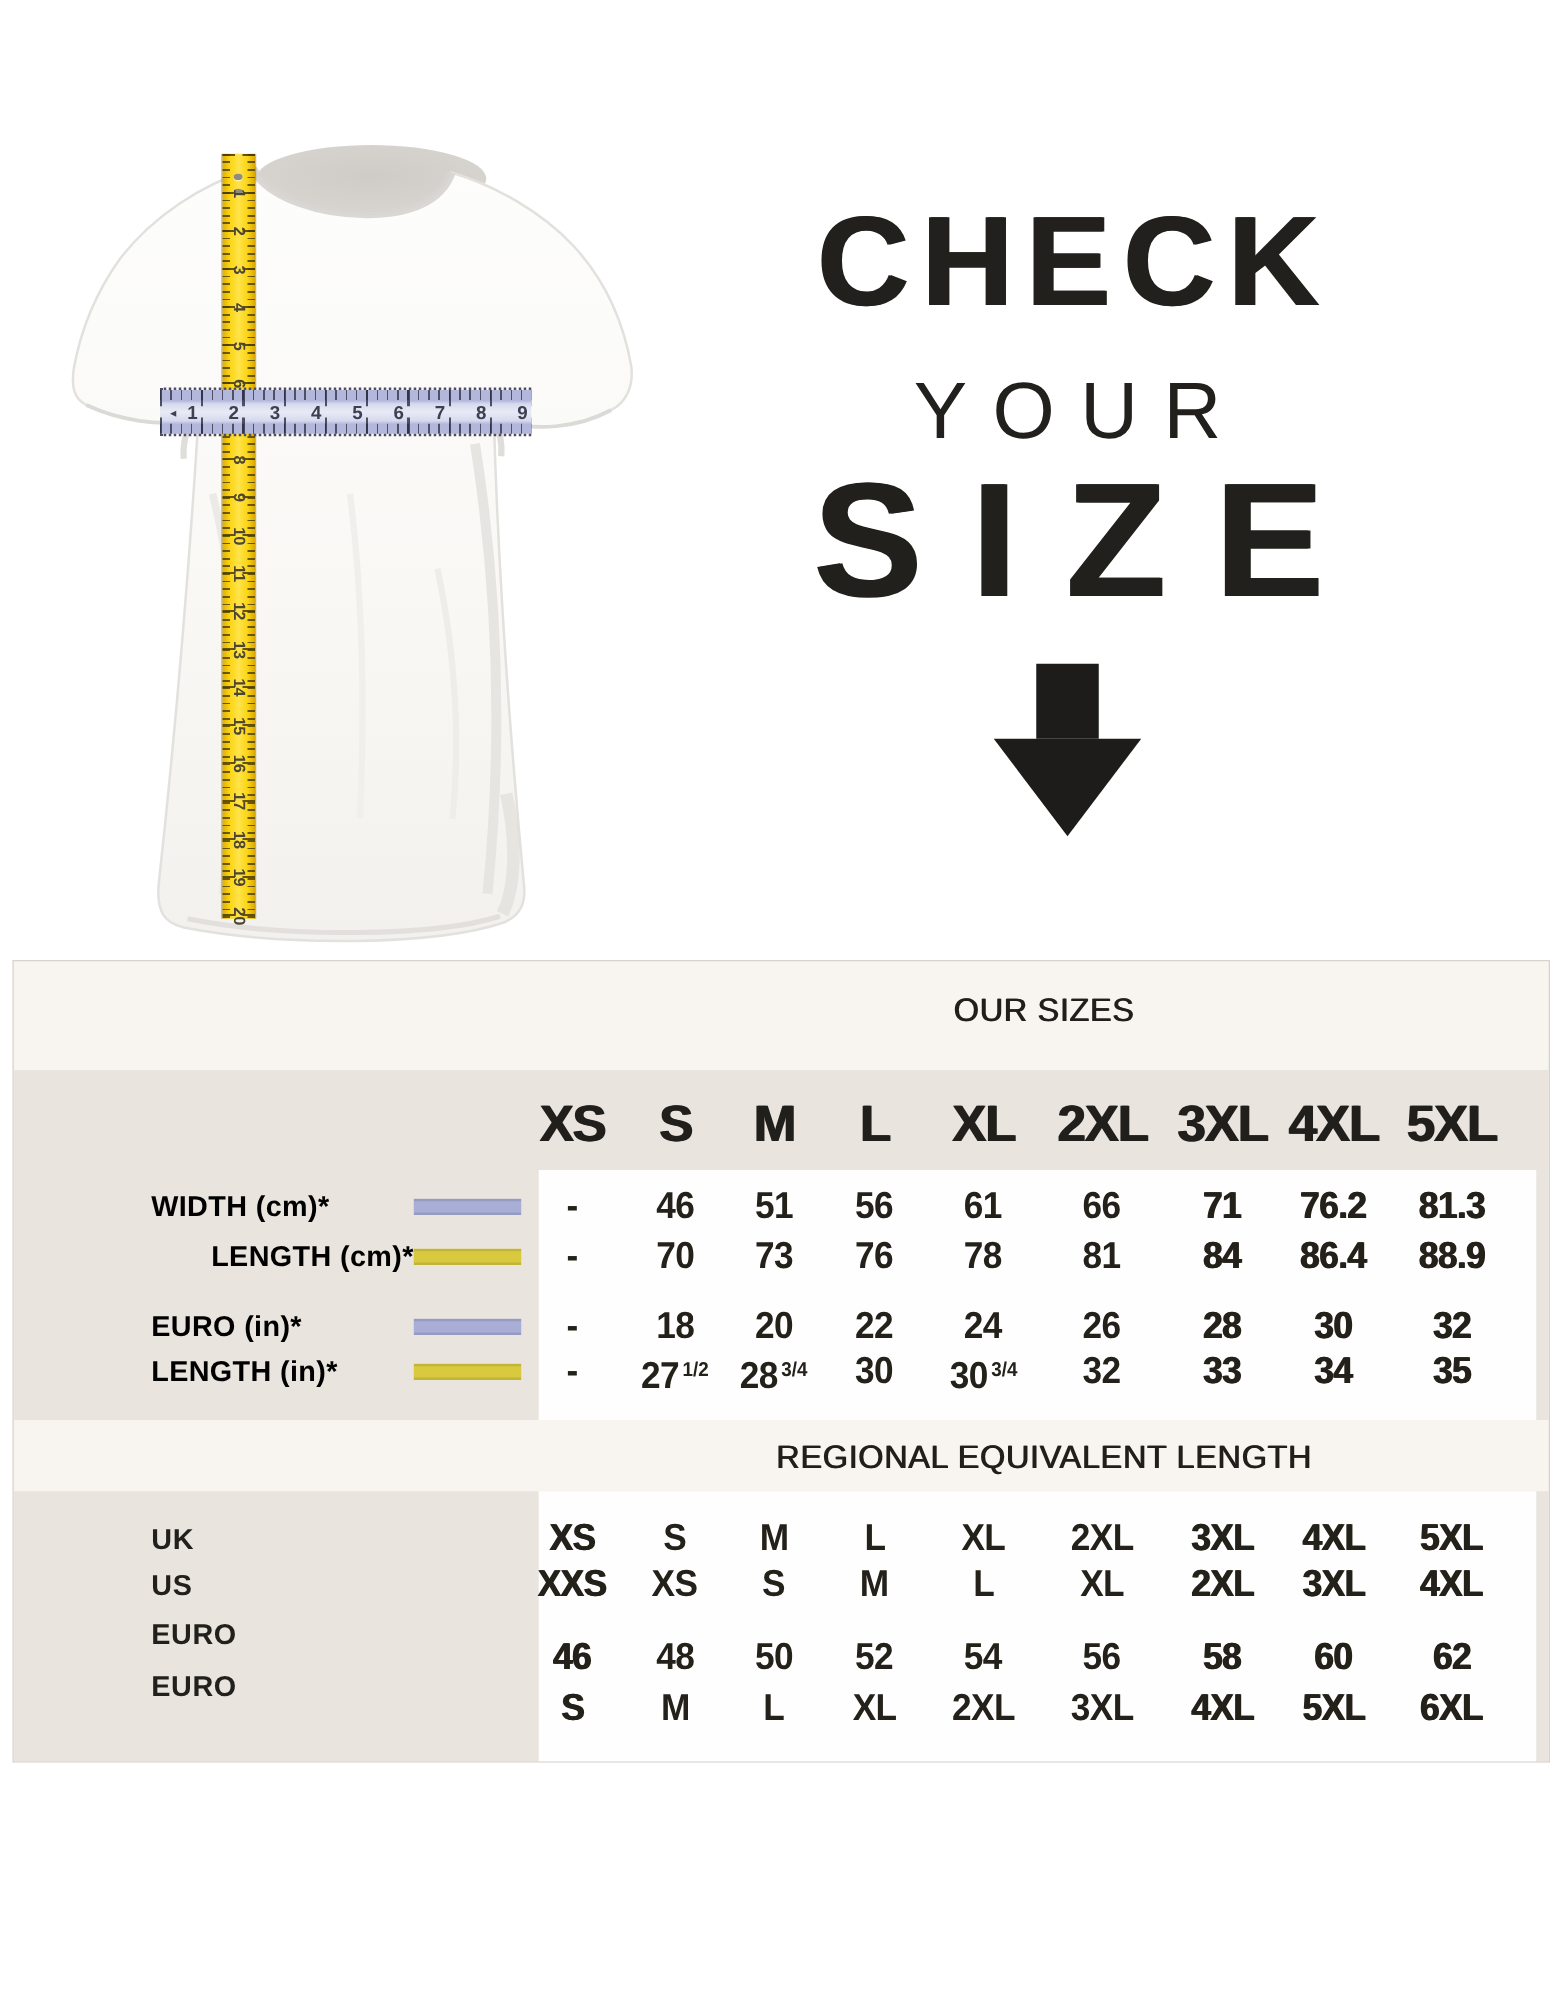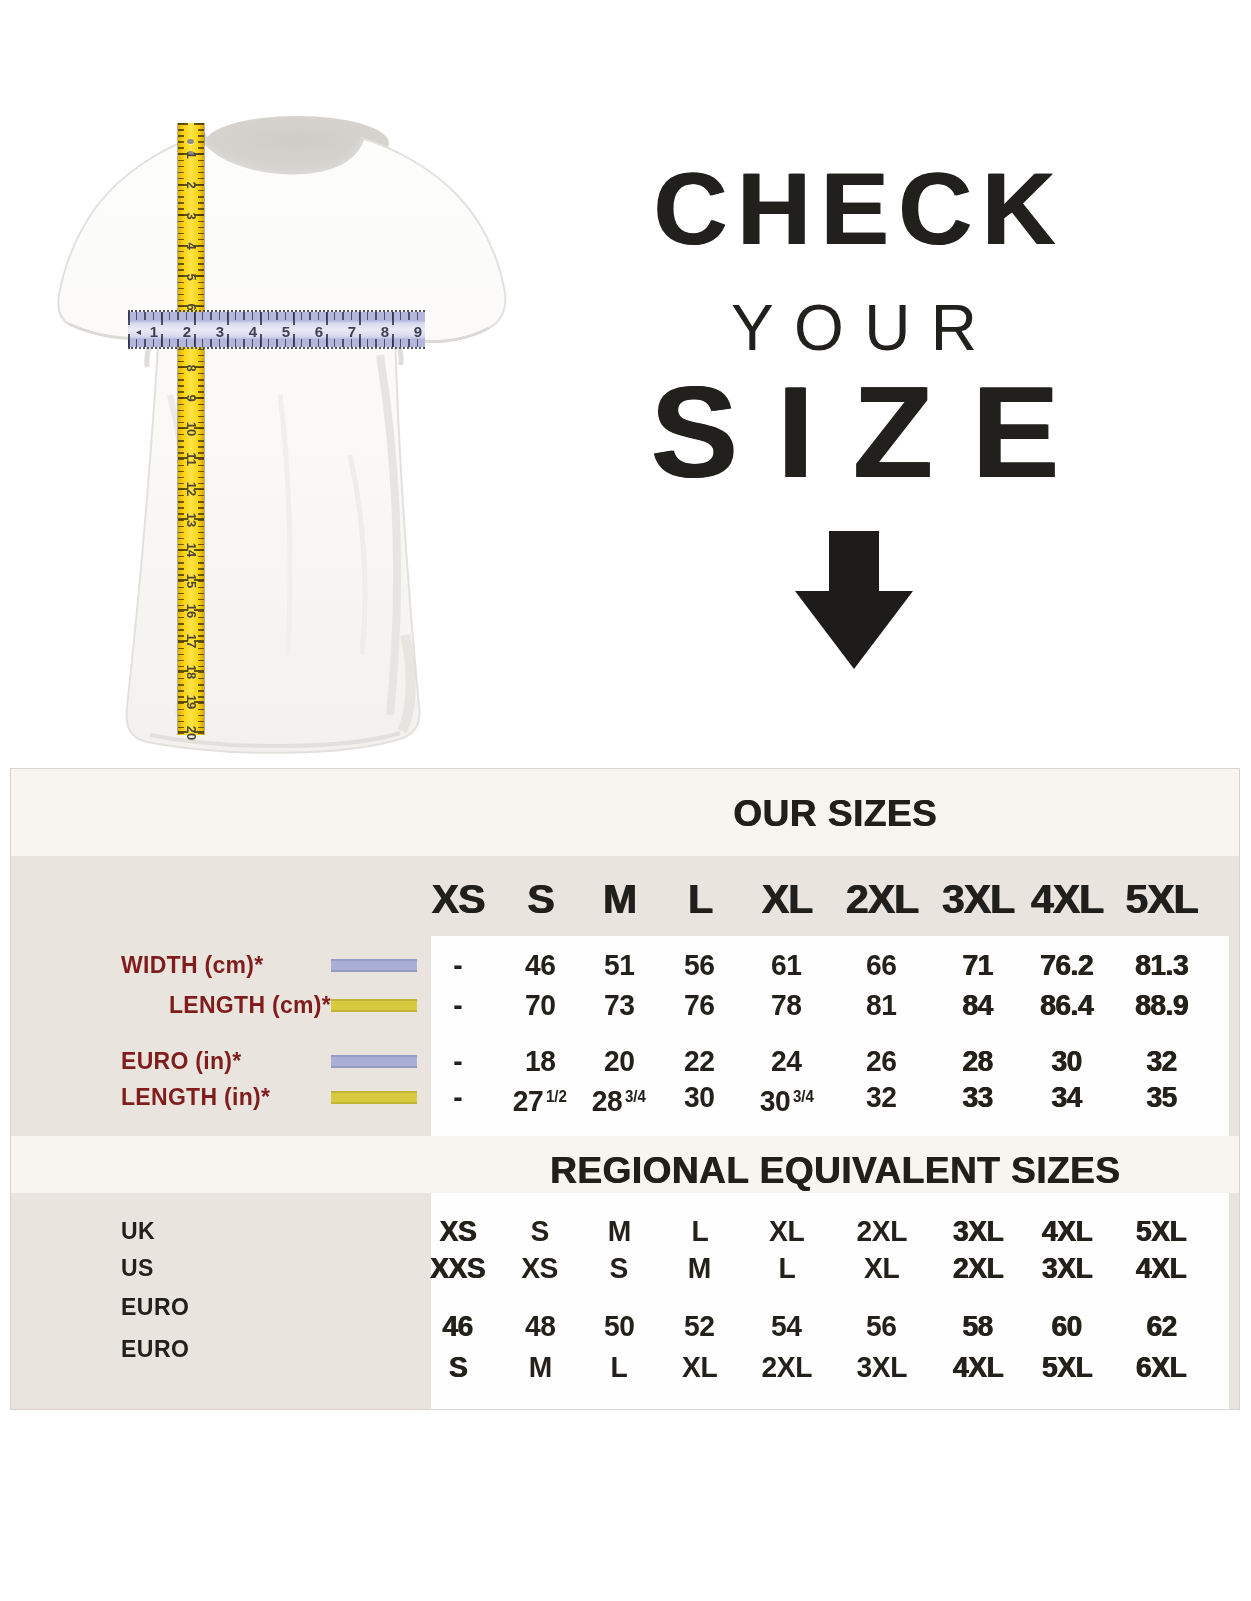--- a/index.html
+++ b/index.html
@@ -61,40 +61,40 @@
   .size-table{position:absolute;left:10px;top:768px;width:1230px;height:642px;
     background:#f8f4ef;border:1px solid #d7d4d0;box-sizing:border-box;}
   .panel{position:absolute;left:0;width:1228px;background:#eae4de;}
   .panel-1{top:87px;height:280px;}
   .panel-2{top:424px;height:216px;}
   .white-panel{position:absolute;left:420px;width:798px;background:#fefefe;}
   .white-1{top:167px;height:200px;}
   .white-2{top:424px;height:216px;}
 
   .table-title{position:absolute;left:420px;right:0;text-align:center;
-    font-size:37px;font-weight:700;letter-spacing:.5px;color:#211f1c;
+    font-size:26px;font-weight:400;letter-spacing:.5px;color:#211f1c;
     text-shadow:.8px 0 currentColor;}
   .title-our{top:24px;}
   .title-regional{top:381px;}
 
   .size-grid{position:absolute;left:404px;width:798px;display:grid;
     grid-template-columns:85px 80px 78px 83px 91px 99px 93px 85px 104px;}
   .header-row{top:106px;height:48px;line-height:48px;}
   .header-cell{text-align:center;font-size:41px;font-weight:700;color:#211f1c;
     text-shadow:1.2px 0 currentColor;letter-spacing:-1px;}
   .value-row{height:40px;line-height:40px;}
   .cell{text-align:center;}
   .cv{display:inline-block;font-size:30px;font-weight:700;transform:scaleX(.94);
     letter-spacing:-.5px;}
   .cv.emph{text-shadow:1px 0 currentColor;}
   .frac{font-size:16px;vertical-align:9px;margin-left:3px;letter-spacing:0;}
 
   .measure-label{position:absolute;left:110px;width:296px;height:40px;
     display:flex;align-items:center;justify-content:space-between;}
-  .measure-label .lbl{font-size:23px;font-weight:700;letter-spacing:.3px;color:#7f1d1d;}
+  .measure-label .lbl{font-size:23px;font-weight:700;letter-spacing:.3px;color:#000000;}
   .swatch{width:86px;height:13px;box-shadow:inset 0 2px 0 rgba(0,0,0,.10),
     inset 0 -2px 0 rgba(0,0,0,.10);}
   .region-label{position:absolute;left:110px;height:40px;line-height:40px;
     font-size:23px;font-weight:700;letter-spacing:.5px;color:#22201d;}
 </style>
 </head>
 <body>
 
 <div class="page">
 
@@ -194,21 +194,21 @@
     </div>
   </div>
 
   <div class="size-table">
     <div class="panel panel-1"></div>
     <div class="panel panel-2"></div>
     <div class="white-panel white-1"></div>
     <div class="white-panel white-2"></div>
 
     <div class="table-title title-our">OUR SIZES</div>
-    <div class="table-title title-regional">REGIONAL EQUIVALENT SIZES</div>
+    <div class="table-title title-regional">REGIONAL EQUIVALENT LENGTH</div>
 
     <div class="size-grid header-row" id="header-row">
         <div class="header-cell">XS</div>
         <div class="header-cell">S</div>
         <div class="header-cell">M</div>
         <div class="header-cell">L</div>
         <div class="header-cell">XL</div>
         <div class="header-cell">2XL</div>
         <div class="header-cell">3XL</div>
         <div class="header-cell">4XL</div>

